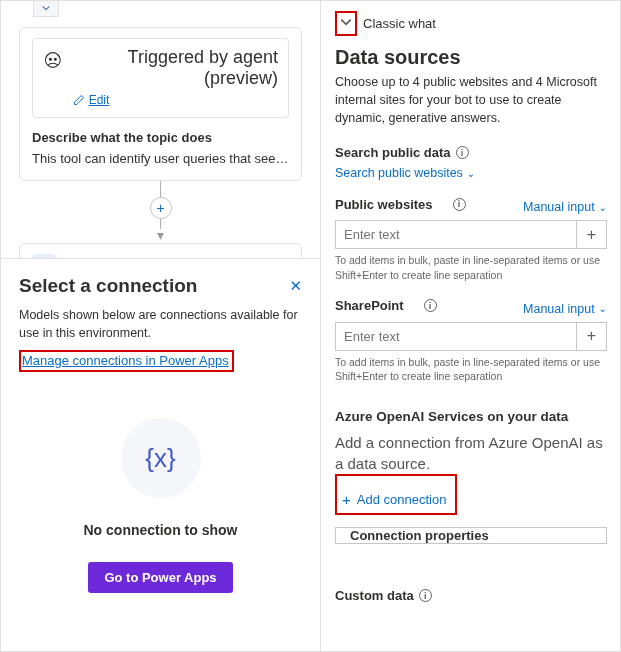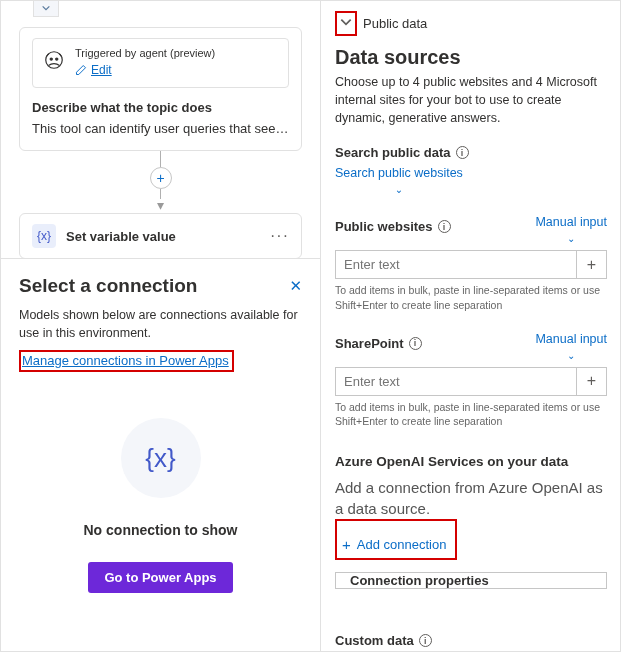--- a/index.html
+++ b/index.html
@@ -51,21 +51,21 @@
     padding: 8px 10px;
     display: flex;
     gap: 10px;
     align-items: flex-start;
   }
   .agent-icon {
     width: 22px; height: 22px;
     margin-top: 2px;
     color: #323130;
   }
-  .trigger-title { font-size: 11px; color: #323130; }
+  .trigger-title { font-size: 18px; color: #323130; text-align: right; }
   .edit-link { color: #0b6dc7; text-decoration: underline; font-size: 12px; display:inline-flex; align-items:center; gap:4px; margin-top:4px;}
   .edit-pencil { width:12px;height:12px; }
   .desc-label { font-weight:600; margin-top:12px; font-size:13px;}
   .desc-text { margin-top:6px; font-size:13px; color:#323130; white-space:nowrap; overflow:hidden; text-overflow:ellipsis;}
   .connector { display:flex; flex-direction:column; align-items:center; }
   .vline { width:1px; background:#b0b0b0; height:16px;}
   .plus-circle {
     width:22px;height:22px;border-radius:50%;
     border:1px solid #c6c6c6; background:#fff;
     display:flex;align-items:center;justify-content:center;
@@ -115,24 +115,24 @@
 
   
   .classic-row { display:flex; align-items:center; gap:6px; margin-bottom:10px;}
   .red-chevron-box { border:2px solid #d40000; padding:2px; display:inline-flex;}
   .chev-down{ color:#605e5c; }
   .classic-label { font-size:13px; color:#323130;}
   .section-title { font-weight:600; font-size:20px; margin-top:4px;}
   .section-desc { font-size:12.5px; color:#323130; line-height:1.45; margin-top:4px;}
   .sub-head { font-weight:600; font-size:13px; margin-top:18px; display:flex; align-items:center; gap:5px;}
   .info-circle { width:13px;height:13px;border:1px solid #605e5c;border-radius:50%;display:inline-flex;align-items:center;justify-content:center;font-size:9px;color:#605e5c;}
-  .blue-link{ color:#0b6dc7; font-size:12.5px; display:inline-flex;align-items:center;gap:4px;margin-top:6px;flex-direction:column;}
+  .blue-link{ color:#0b6dc7; font-size:12.5px; display:inline-flex;align-items:center;gap:4px;margin-top:6px;}
   .chev-small{ font-size:10px;}
   .field-row { display:flex; justify-content:space-between; align-items:center; margin-top:14px;}
-  .field-label{font-weight:600; font-size:13px; display:flex;align-items:center; gap:5px;}
+  .field-label{font-weight:600; font-size:13px; display:flex;align-items:center; gap:20px;}
   .input-row{ display:flex; margin-top:6px;}
   .text-input{
     flex:1; border:1px solid #c6c6c6; padding:6px 8px; font-size:13px;
     color:#666; font-family:inherit;
   }
   .add-btn{
     width:30px; border:1px solid #c6c6c6; border-left:none;
     background:#fff;display:flex;align-items:center;justify-content:center;
     color:#605e5c;font-size:16px;cursor:pointer;
   }
@@ -216,21 +216,21 @@
 
 <div class="right-pane">
   <div class="classic-row">
     <span class="red-chevron-box">
       <span class="chev-down">
         <svg width="14" height="14" viewBox="0 0 12 12">
             <path d="M2 4 L6 8 L10 4" fill="none" stroke="currentColor" stroke-width="1.5"></path>
           </svg>
       </span>
     </span>
-    <span class="classic-label">Public data</span>
+    <span class="classic-label">Classic what</span>
   </div>
 
   <div class="section-title">Data sources</div>
   <div class="section-desc">Choose up to 4 public websites and 4 Microsoft internal sites for your bot to use to create dynamic, generative answers.</div>
 
   <div class="sub-head">
     <span>Search public data</span>
     <span class="info-circle">i</span>
   </div>
   <a class="blue-link">

